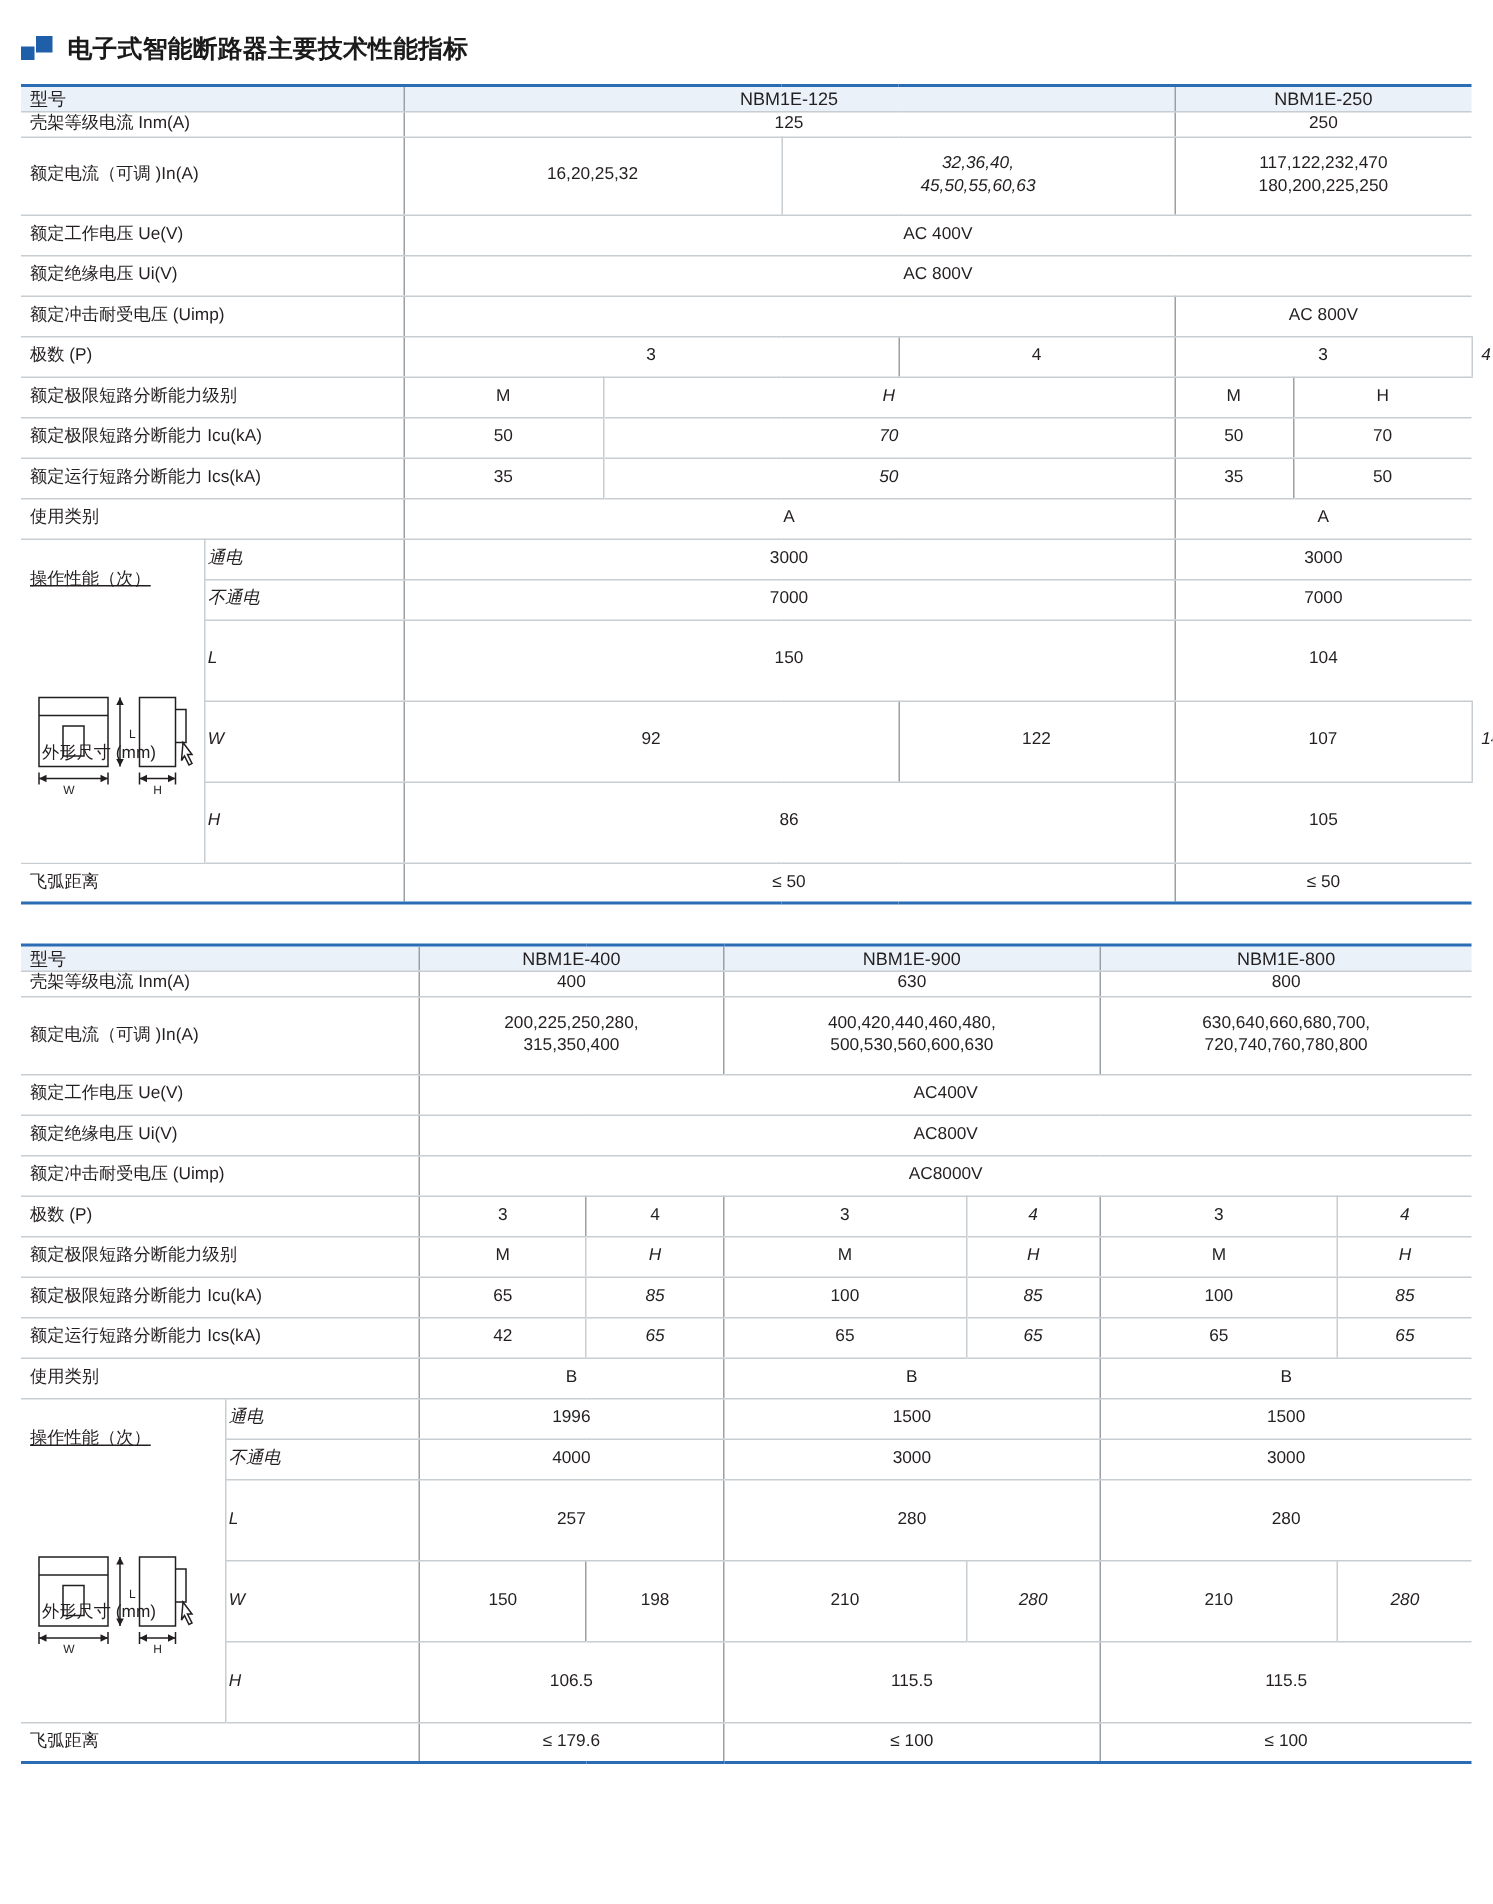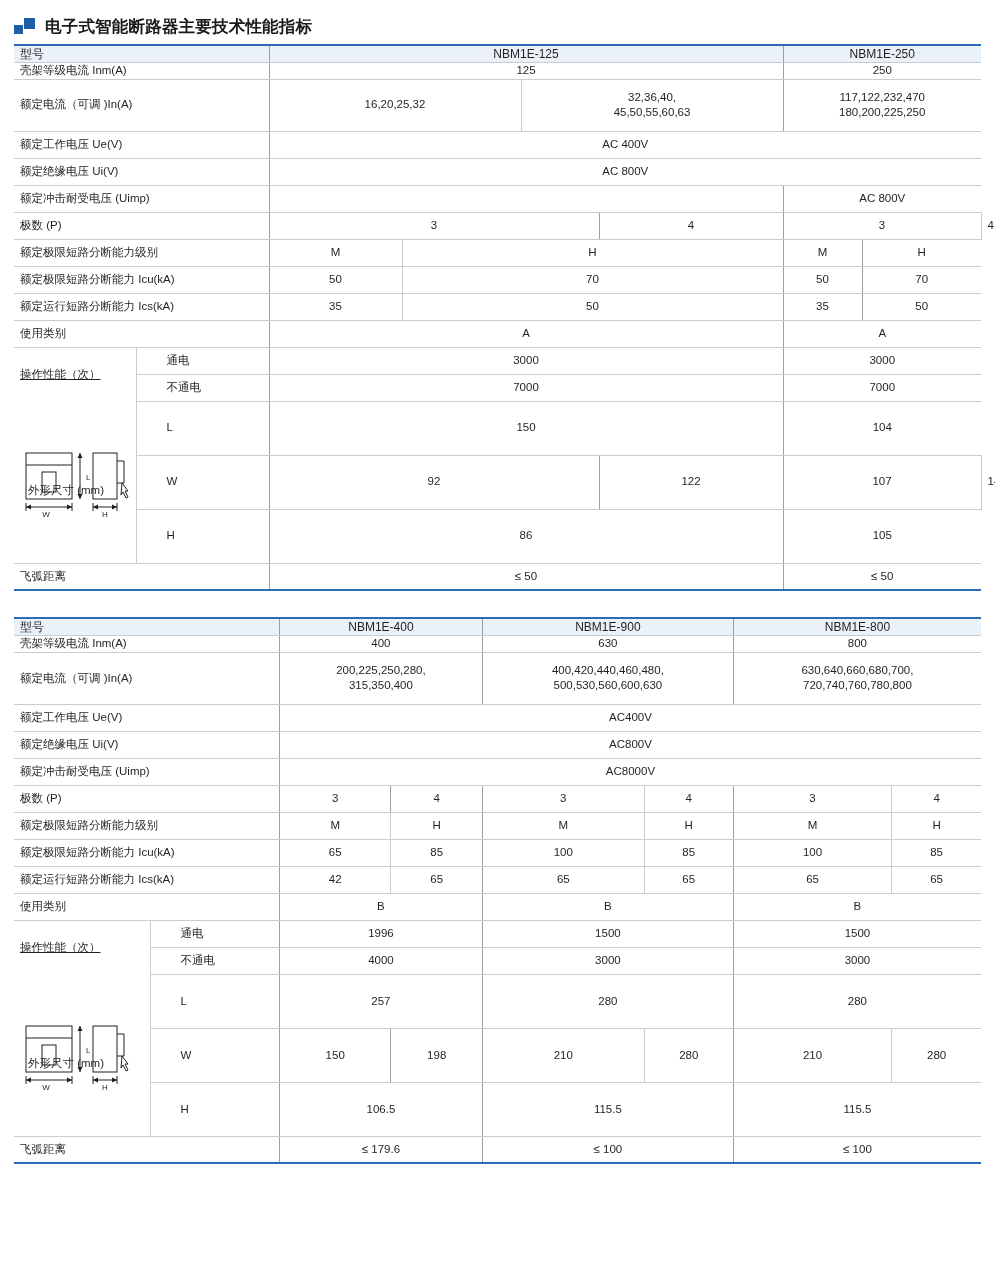--- a/index.html
+++ b/index.html
@@ -12,21 +12,21 @@
     font-family: "Liberation Sans", "DejaVu Sans", sans-serif;
     color: #231f20;
     -webkit-font-smoothing: antialiased;
   }
   .page { position: relative; width: 995px; height: 1269px; padding: 0; }
 
   
   .title-bar {
     display: flex; align-items: center;
     padding: 10px 0 0 14px;
-    height: 44px;
+    height: 56px;
   }
   .title-icon { position: relative; width: 22px; height: 18px; margin-right: 9px; flex: none; }
   .title-icon .sq-small {
     position: absolute; left: 0; top: 7px;
     width: 9px; height: 9px; background: #1f5fa9;
   }
   .title-icon .sq-large {
     position: absolute; left: 10px; top: 0;
     width: 11px; height: 11px; background: #1f5fa9;
   }
@@ -52,32 +52,32 @@
     vertical-align: middle;
     line-height: 1.35;
     font-size: 11.5px;
     background: #ffffff;
   }
   table.spec td.lbl {
     text-align: left;
   }
   table.spec td.sub {
     text-align: left;
-    padding-left: 30px;
+    padding-left: 2px;
   }
   table.spec tr.hdr td {
     background: #eaf1f8;
     font-size: 12px;
     border-bottom: 1px solid #c8cdd2;
   }
   table.spec tr.hdr td.lbl { background: #eaf1f8; }
   .topline { border-top: 2px solid #2a6db5 !important; }
   .botline { border-bottom: 2px solid #2a6db5 !important; }
   .vr { border-left: 1px solid #9aa0a6 !important; }
-  .vr-l { border-left: 1px solid #c8cdd2 !important; }
+  .vr-l { border-left: 1px solid #c8cdd2 !important; font-style: italic; }
   .nb { border-bottom: none !important; text-decoration: underline; }
   .two-line { white-space: pre-line; }
 
   
   td.dimcell {
     position: relative;
     padding: 0;
     text-align: left;
     vertical-align: middle;
     overflow: hidden;

